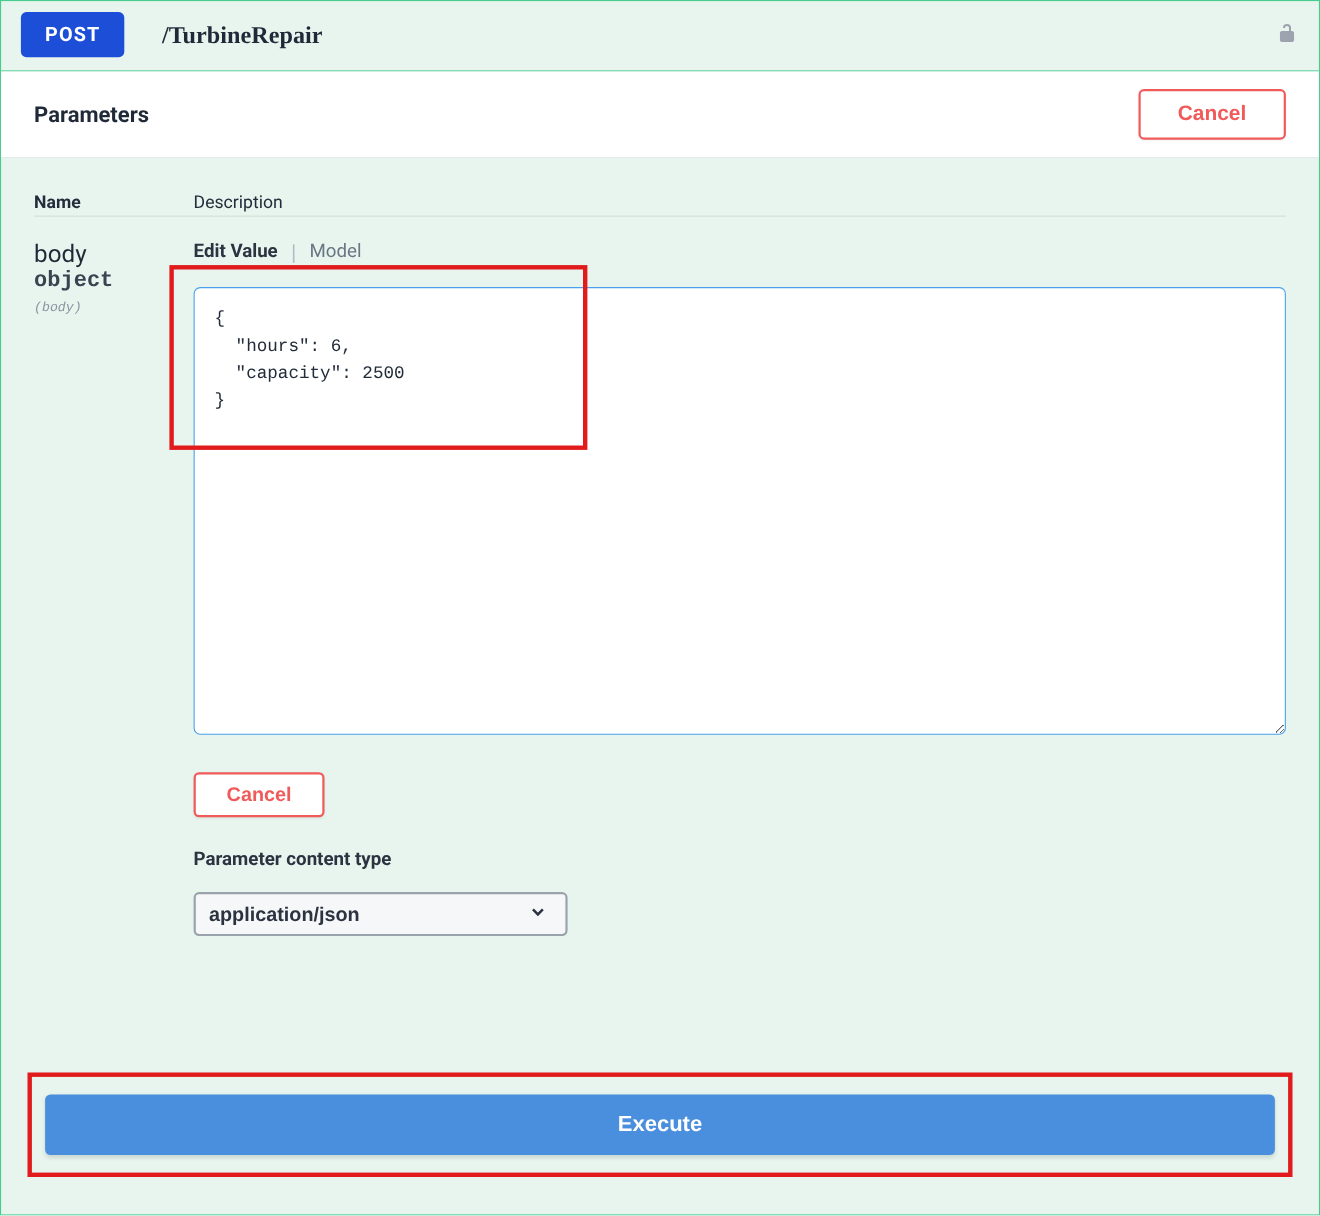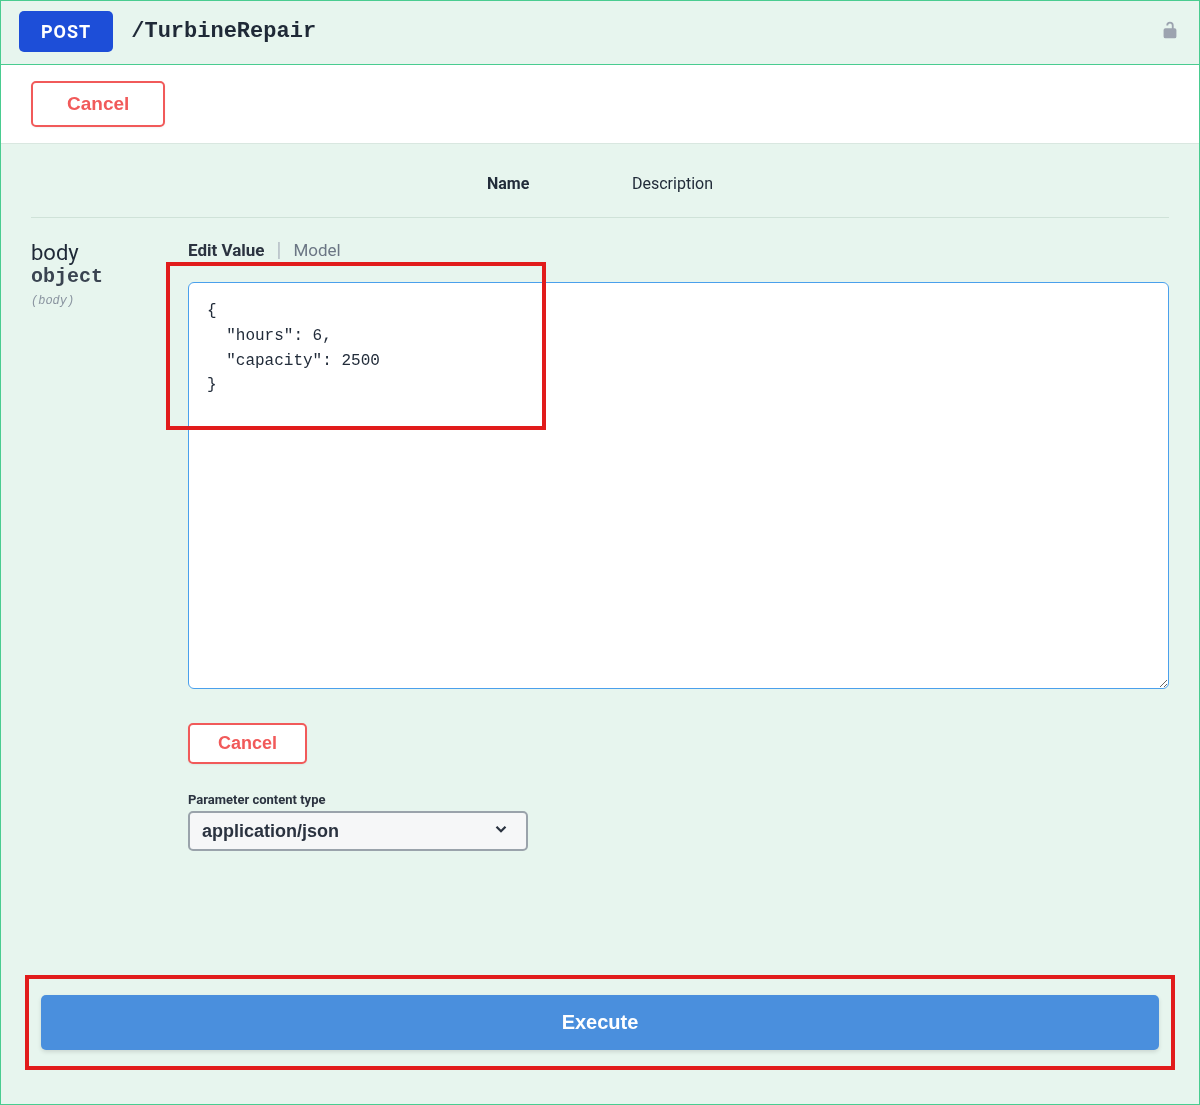--- a/index.html
+++ b/index.html
@@ -27,25 +27,25 @@
   .method-badge {
     background: #1d4ed8;
     color: #fff;
     font-weight: 700;
     font-size: 18px;
     padding: 10px 22px;
     border-radius: 5px;
     letter-spacing: 1px;
   }
   .path {
-    font-family: Liberation Mono, monospace;
+    font-family: Liberation Serif, serif;
     font-size: 22px;
     font-weight: 700;
     color: #1f2937;
-    margin-left: 18px;
+    margin-left: 34px;
   }
   .lock-spacer { flex: 1; }
   .lock-icon { color: #9ca3af; }
   .parameters-bar {
     display: flex;
     align-items: center;
     background: #fff;
     padding: 16px 30px;
     border-bottom: 1px solid #d9e7e0;
   }
@@ -63,38 +63,36 @@
     font-size: 19px;
     padding: 10px 34px;
     border-radius: 5px;
     cursor: pointer;
     box-shadow: 0 1px 2px rgba(0,0,0,0.05);
   }
   .params-body { padding: 30px 30px 20px 30px; }
   .cols-header {
     display: flex;
     border-bottom: 1px solid #cfe2d8;
-    padding-bottom: 24px;
-    justify-content: center;
+    padding-bottom: 3px;
   }
   .col-name-h {
     width: 145px;
     font-size: 16px;
     font-weight: 700;
     color: #222c3a;
   }
   .col-desc-h {
     font-size: 16px;
     font-weight: 400;
     color: #222c3a;
   }
   .param-row {
     display: flex;
     padding-top: 22px;
-    gap: 12px;
   }
   .name-cell { width: 145px; }
   .param-name {
     font-size: 22px;
     color: #1f2937;
   }
   .param-type {
     font-family: "SFMono-Regular", Consolas, "Liberation Mono", Menlo, monospace;
     font-size: 20px;
     font-weight: 600;
@@ -163,29 +161,29 @@
     color: #f15a5a;
     font-weight: 700;
     font-size: 18px;
     padding: 8px 28px;
     border-radius: 5px;
     cursor: pointer;
     margin-top: 30px;
     box-shadow: 0 1px 2px rgba(0,0,0,0.05);
   }
   .content-type-label {
-    font-size: 13px;
+    font-size: 17px;
     font-weight: 700;
     color: #2b3340;
     margin-top: 28px;
   }
   .select-wrap {
     position: relative;
     display: inline-block;
-    margin-top: 4px;
+    margin-top: 20px;
   }
   .content-type-select {
     appearance: none;
     border: 2px solid #9aa3ab;
     border-radius: 5px;
     background: #f6f7f8;
     font-size: 18px;
     font-weight: 700;
     color: #2b3340;
     padding: 8px 70px 8px 12px;
@@ -231,20 +229,21 @@
     <span class="path">/TurbineRepair</span>
     <span class="lock-spacer"></span>
     <span class="lock-icon">
       <svg width="22" height="24" viewBox="0 0 24 24" fill="currentColor">
           <path d="M17 10h-1V7a4 4 0 0 0-8 0h2a2 2 0 1 1 4 0v3H7a2 2 0 0 0-2 2v7a2 2 0 0 0 2 2h10a2 2 0 0 0 2-2v-7a2 2 0 0 0-2-2z"></path>
         </svg>
     </span>
   </div>
 
   <div class="parameters-bar">
+    <div class="parameters-title">Parameters</div>
     <button class="cancel-btn-top">Cancel</button>
   </div>
 
   <div class="params-body">
 
     <div class="cols-header">
       <div class="col-name-h">Name</div>
       <div class="col-desc-h">Description</div>
     </div>
 

